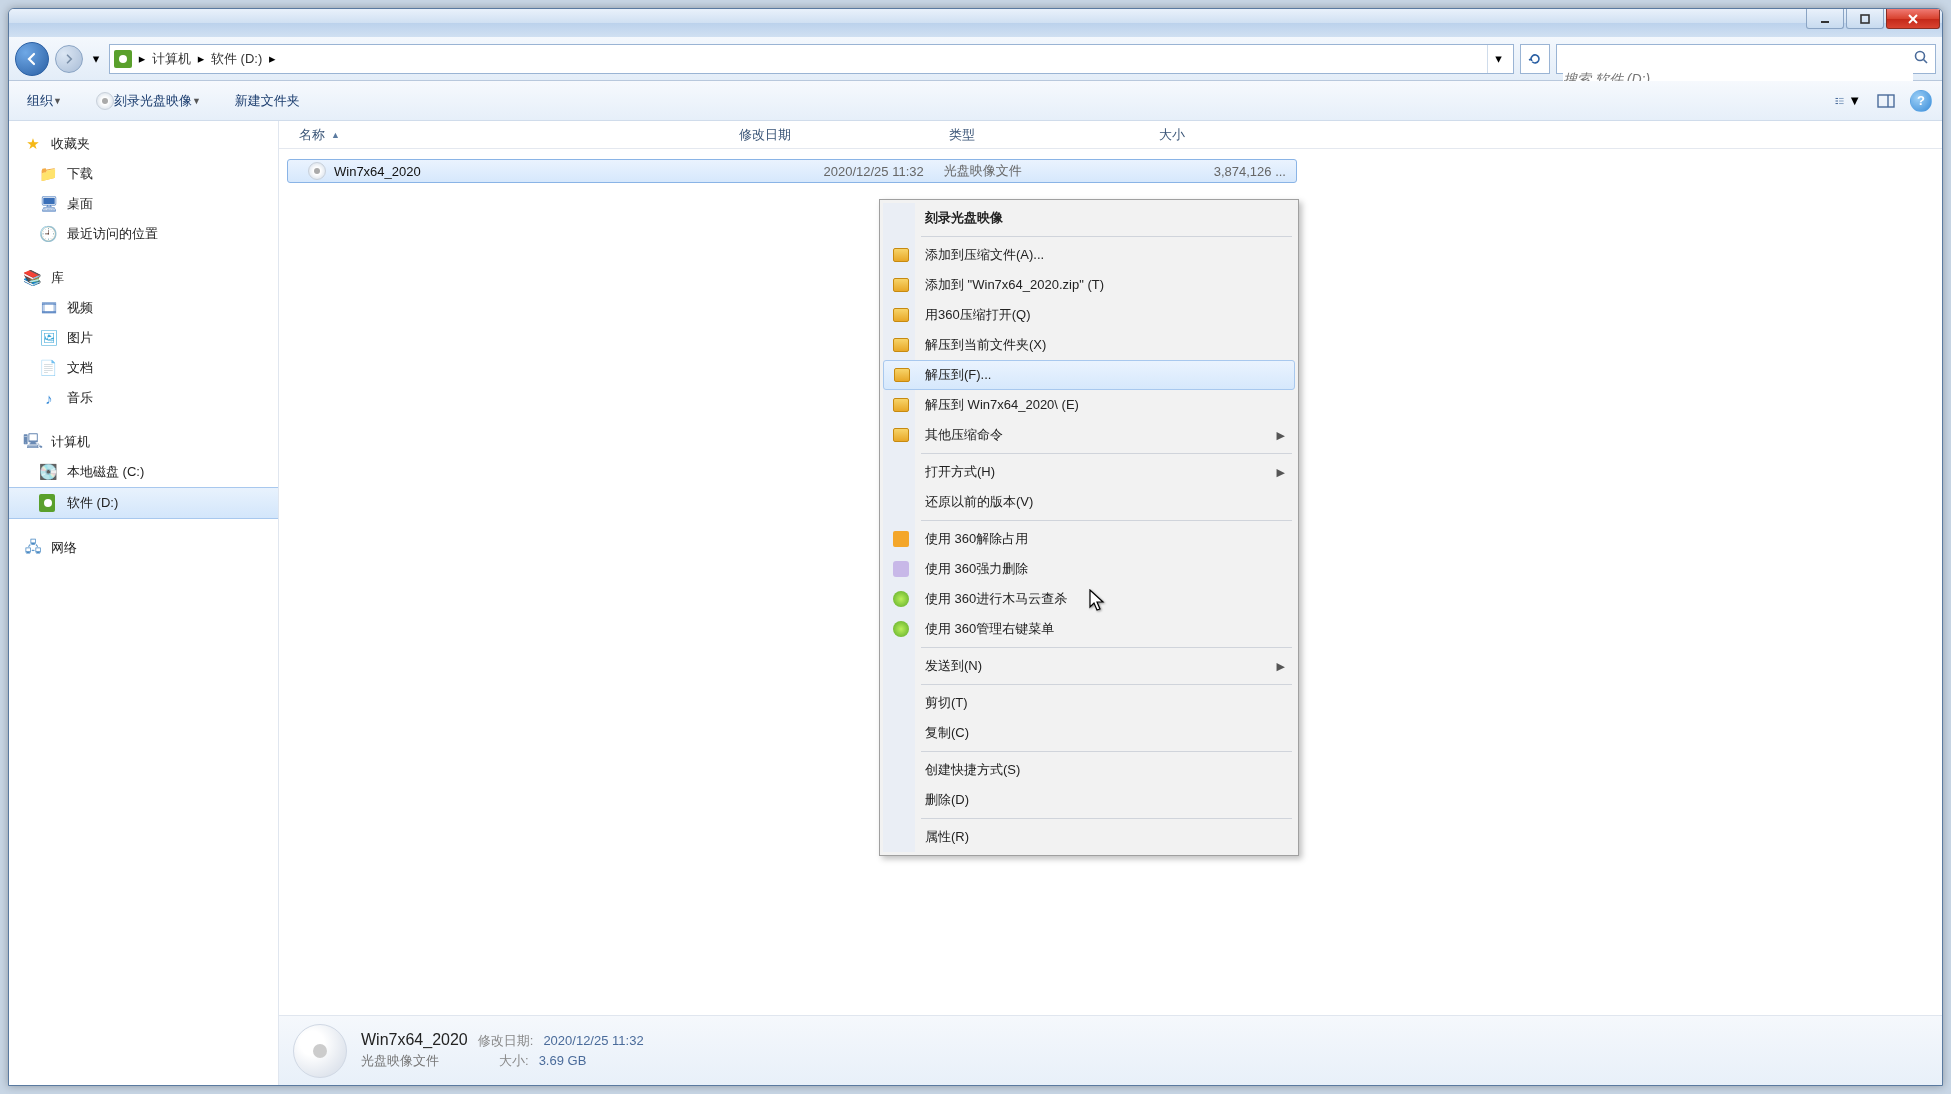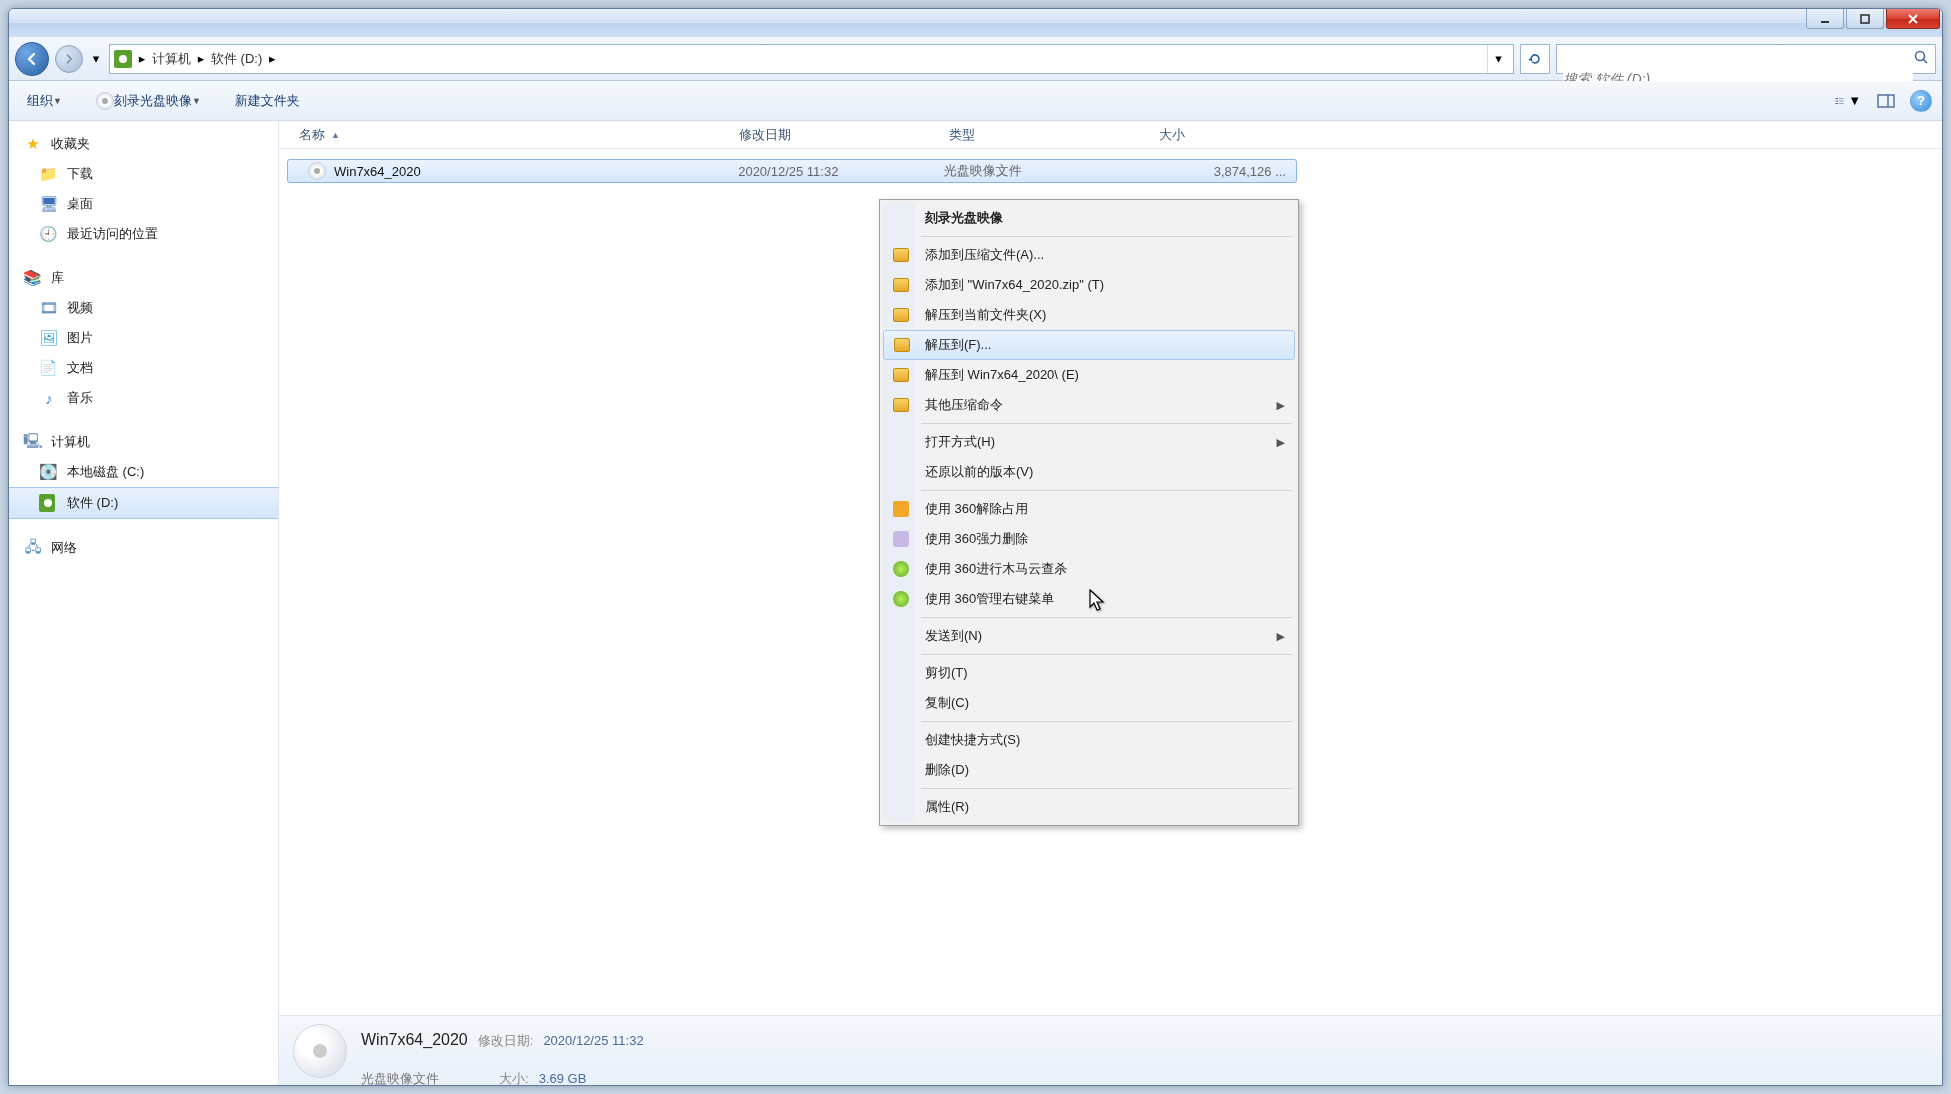--- a/index.html
+++ b/index.html
@@ -112,21 +112,21 @@
 
 
 .content { flex:1; display:flex; flex-direction:column; background:#fff; }
 .col-headers {
   height: 28px; display:flex; align-items:center;
   border-bottom:1px solid #e4e8ef;
   color:#3a5577; font-size:13px;
 }
 .col-headers > div { padding:0 10px; display:flex; align-items:center; gap:6px; border-right:1px solid transparent; height:100%;}
 .col-name{ width:450px; padding-left:20px !important;}
-.col-date{ width:210px;}
+.col-date{ width:210px;text-align:right;}
 .col-type{ width:210px;}
 .col-size{ width:160px; }
 .sort-ind { font-size:9px; color:#5a7aa0;}
 .filelist { flex:1; position:relative; }
 .file-row {
   position:absolute; left:8px; top:10px;
   display:flex; align-items:center;
   background: linear-gradient(to bottom,#eaf3fe,#d6e8fc);
   border:1px solid #8ab4e6; border-radius:3px;
   padding:2px 0; width:1010px;
@@ -177,21 +177,21 @@
 .details .bigicon{
   width:54px;height:54px; border:1px solid #d0d8e4; border-radius:50%;
   background:radial-gradient(circle at 35% 35%,#fff 25%,#e8ecf2 60%,#d0d8e4);
   position:relative;
 }
 .details .bigicon::after{content:"";position:absolute;width:14px;height:14px;background:#ccc;border-radius:50%;top:19px;left:19px;}
 .details-text{ display:flex; flex-direction:column; gap:2px;}
 .details-row{ display:flex; gap:10px; align-items:baseline;}
 .dt-title{ font-size:16px; color:#222;}
 .dt-sub{ color:#777;}
-.dt-lab{ color:#888;margin-top:18px;}
+.dt-lab{ color:#888;}
 .dt-val{ color:#4a6b9a;}
 
 
 .cursor { position:absolute; left:810px; top:440px; z-index:200; pointer-events:none;}
 .cursor svg{ filter:drop-shadow(1px 1px 1px rgba(0,0,0,.4));}
 </style>
 </head>
 <body>
 
 <div class="window">
@@ -400,20 +400,26 @@
               <span class="cm-icon">
                 <span class="zi"></span>
               </span>
               <span>添加到压缩文件(A)...</span>
             </div>
           <div class="cm-item">
               <span class="cm-icon">
                 <span class="zi"></span>
               </span>
               <span>添加到 "Win7x64_2020.zip" (T)</span>
+            </div>
+          <div class="cm-item">
+              <span class="cm-icon">
+                <span class="zi"></span>
+              </span>
+              <span>用360压缩打开(Q)</span>
             </div>
           <div class="cm-item">
               <span class="cm-icon">
                 <span class="zi"></span>
               </span>
               <span>解压到当前文件夹(X)</span>
             </div>
           <div class="cm-item hovered">
               <span class="cm-icon">
                 <span class="zi"></span>

